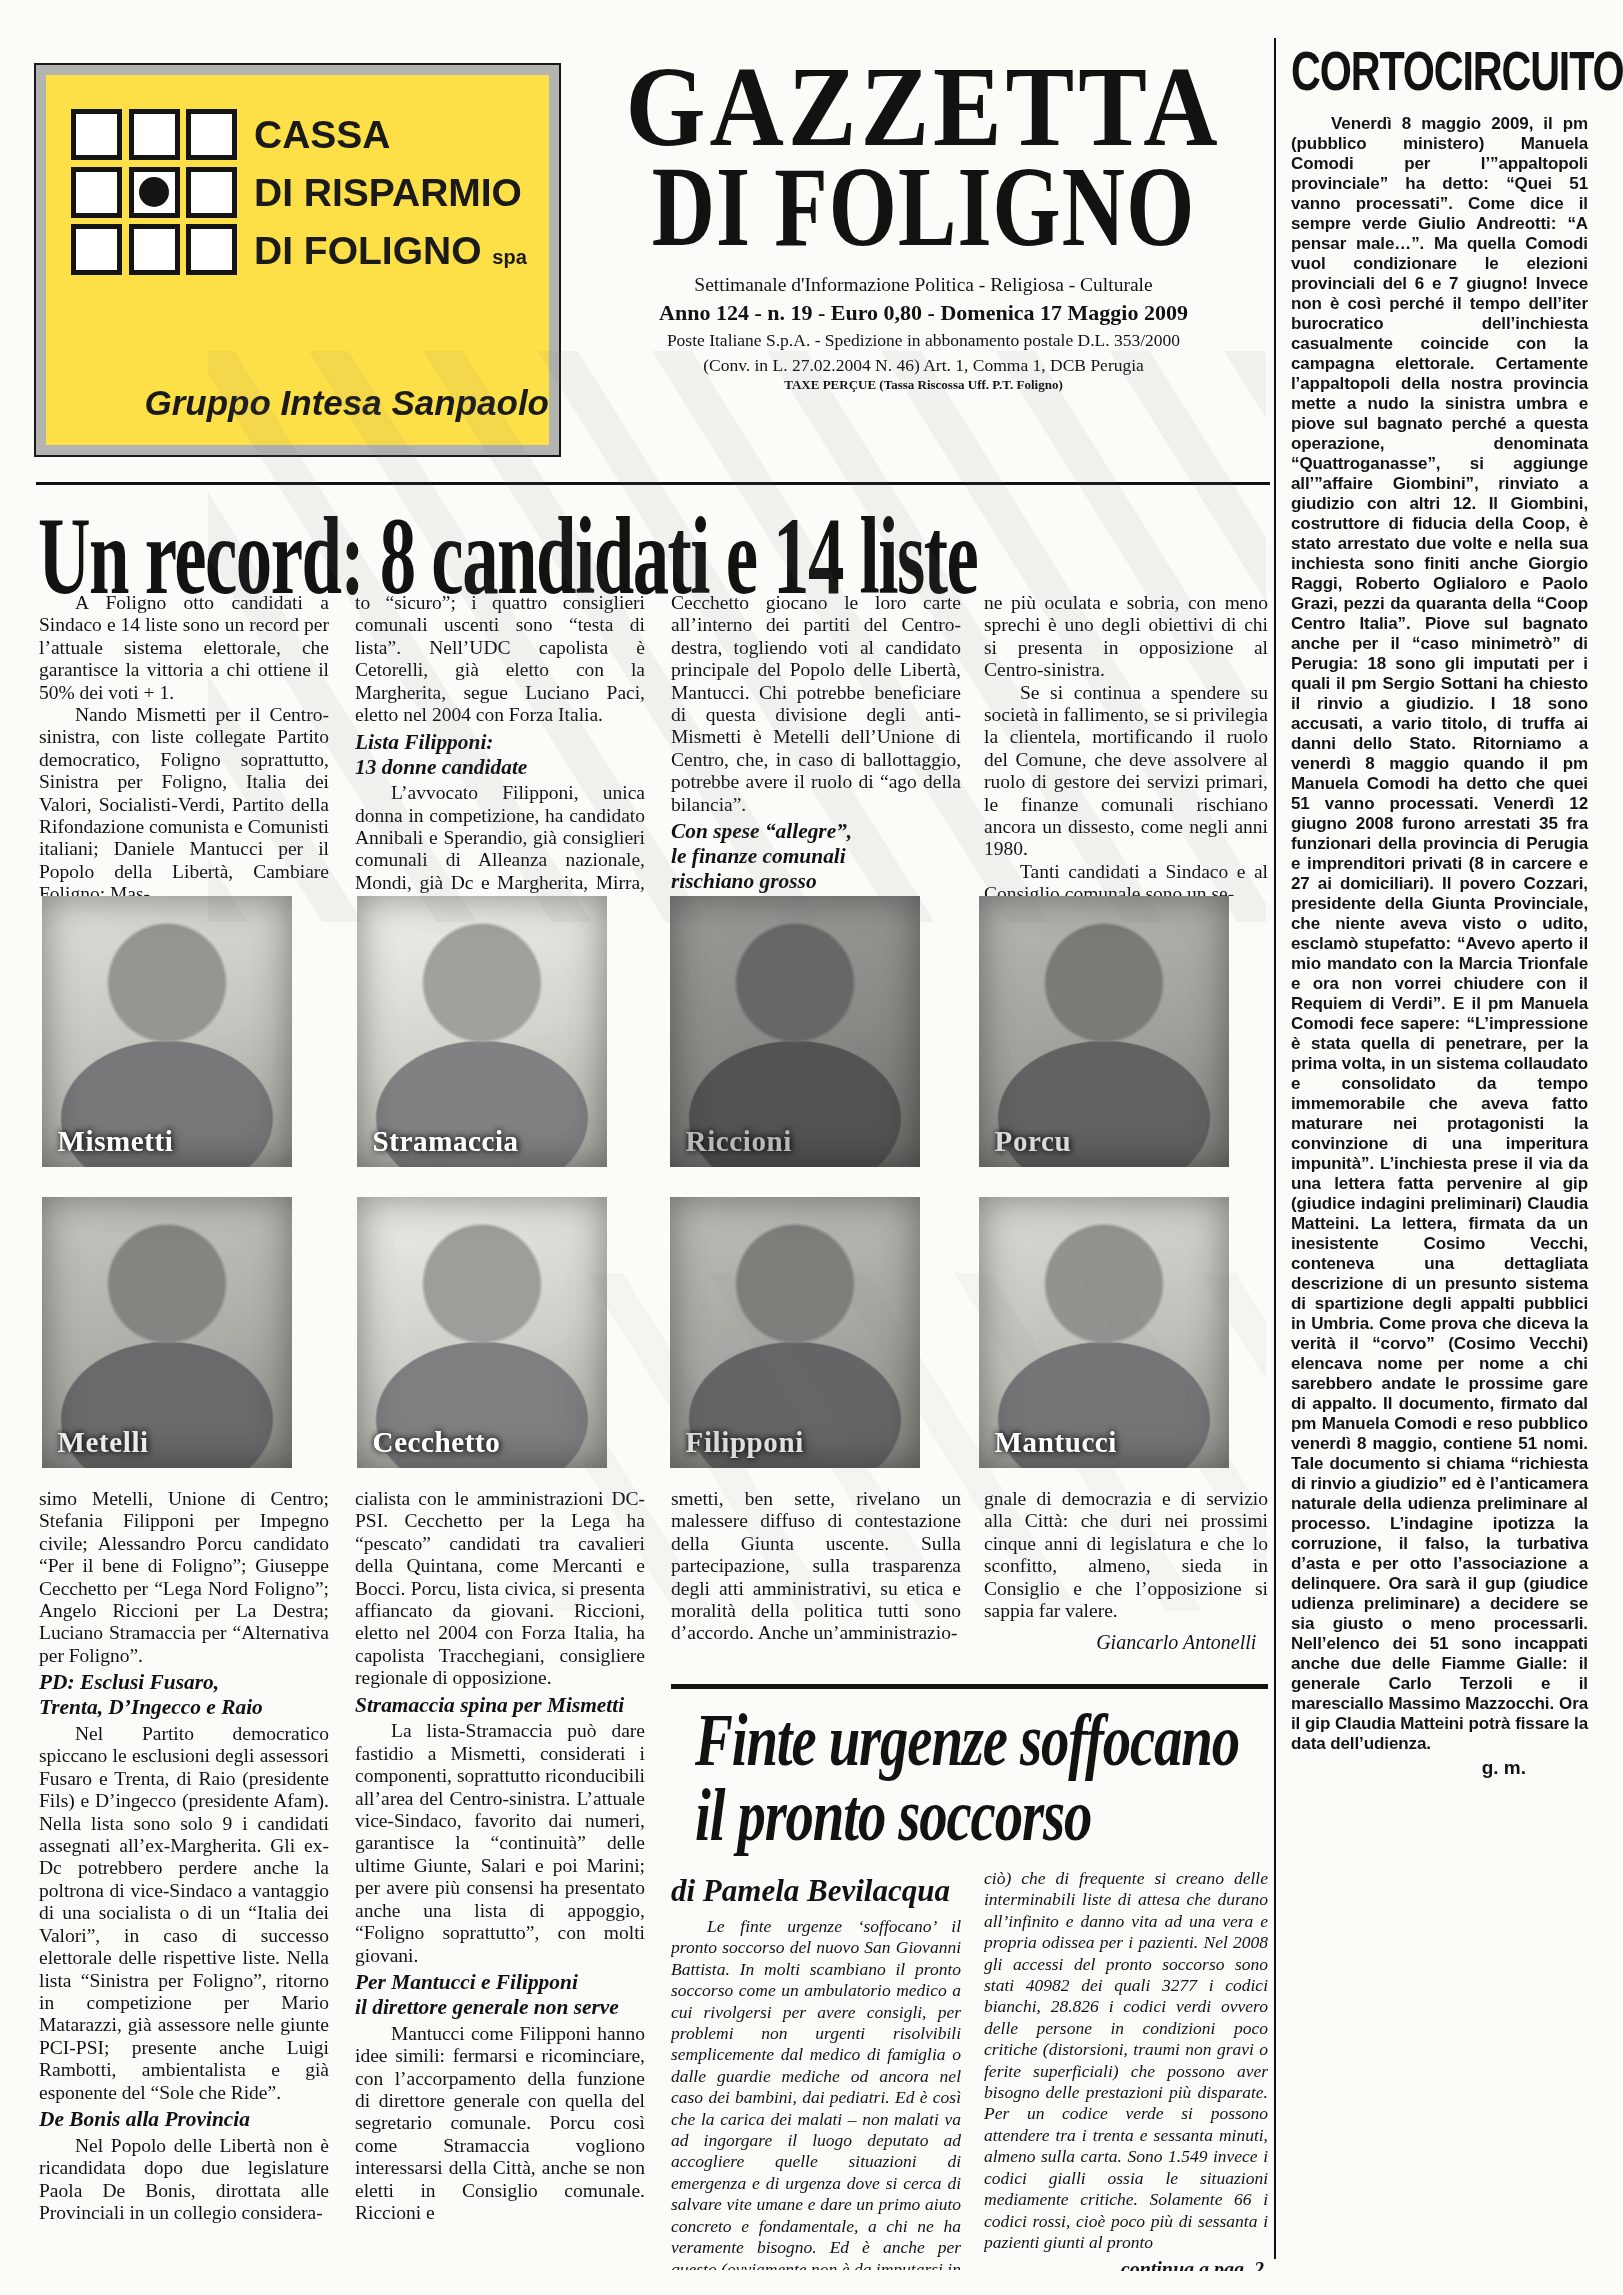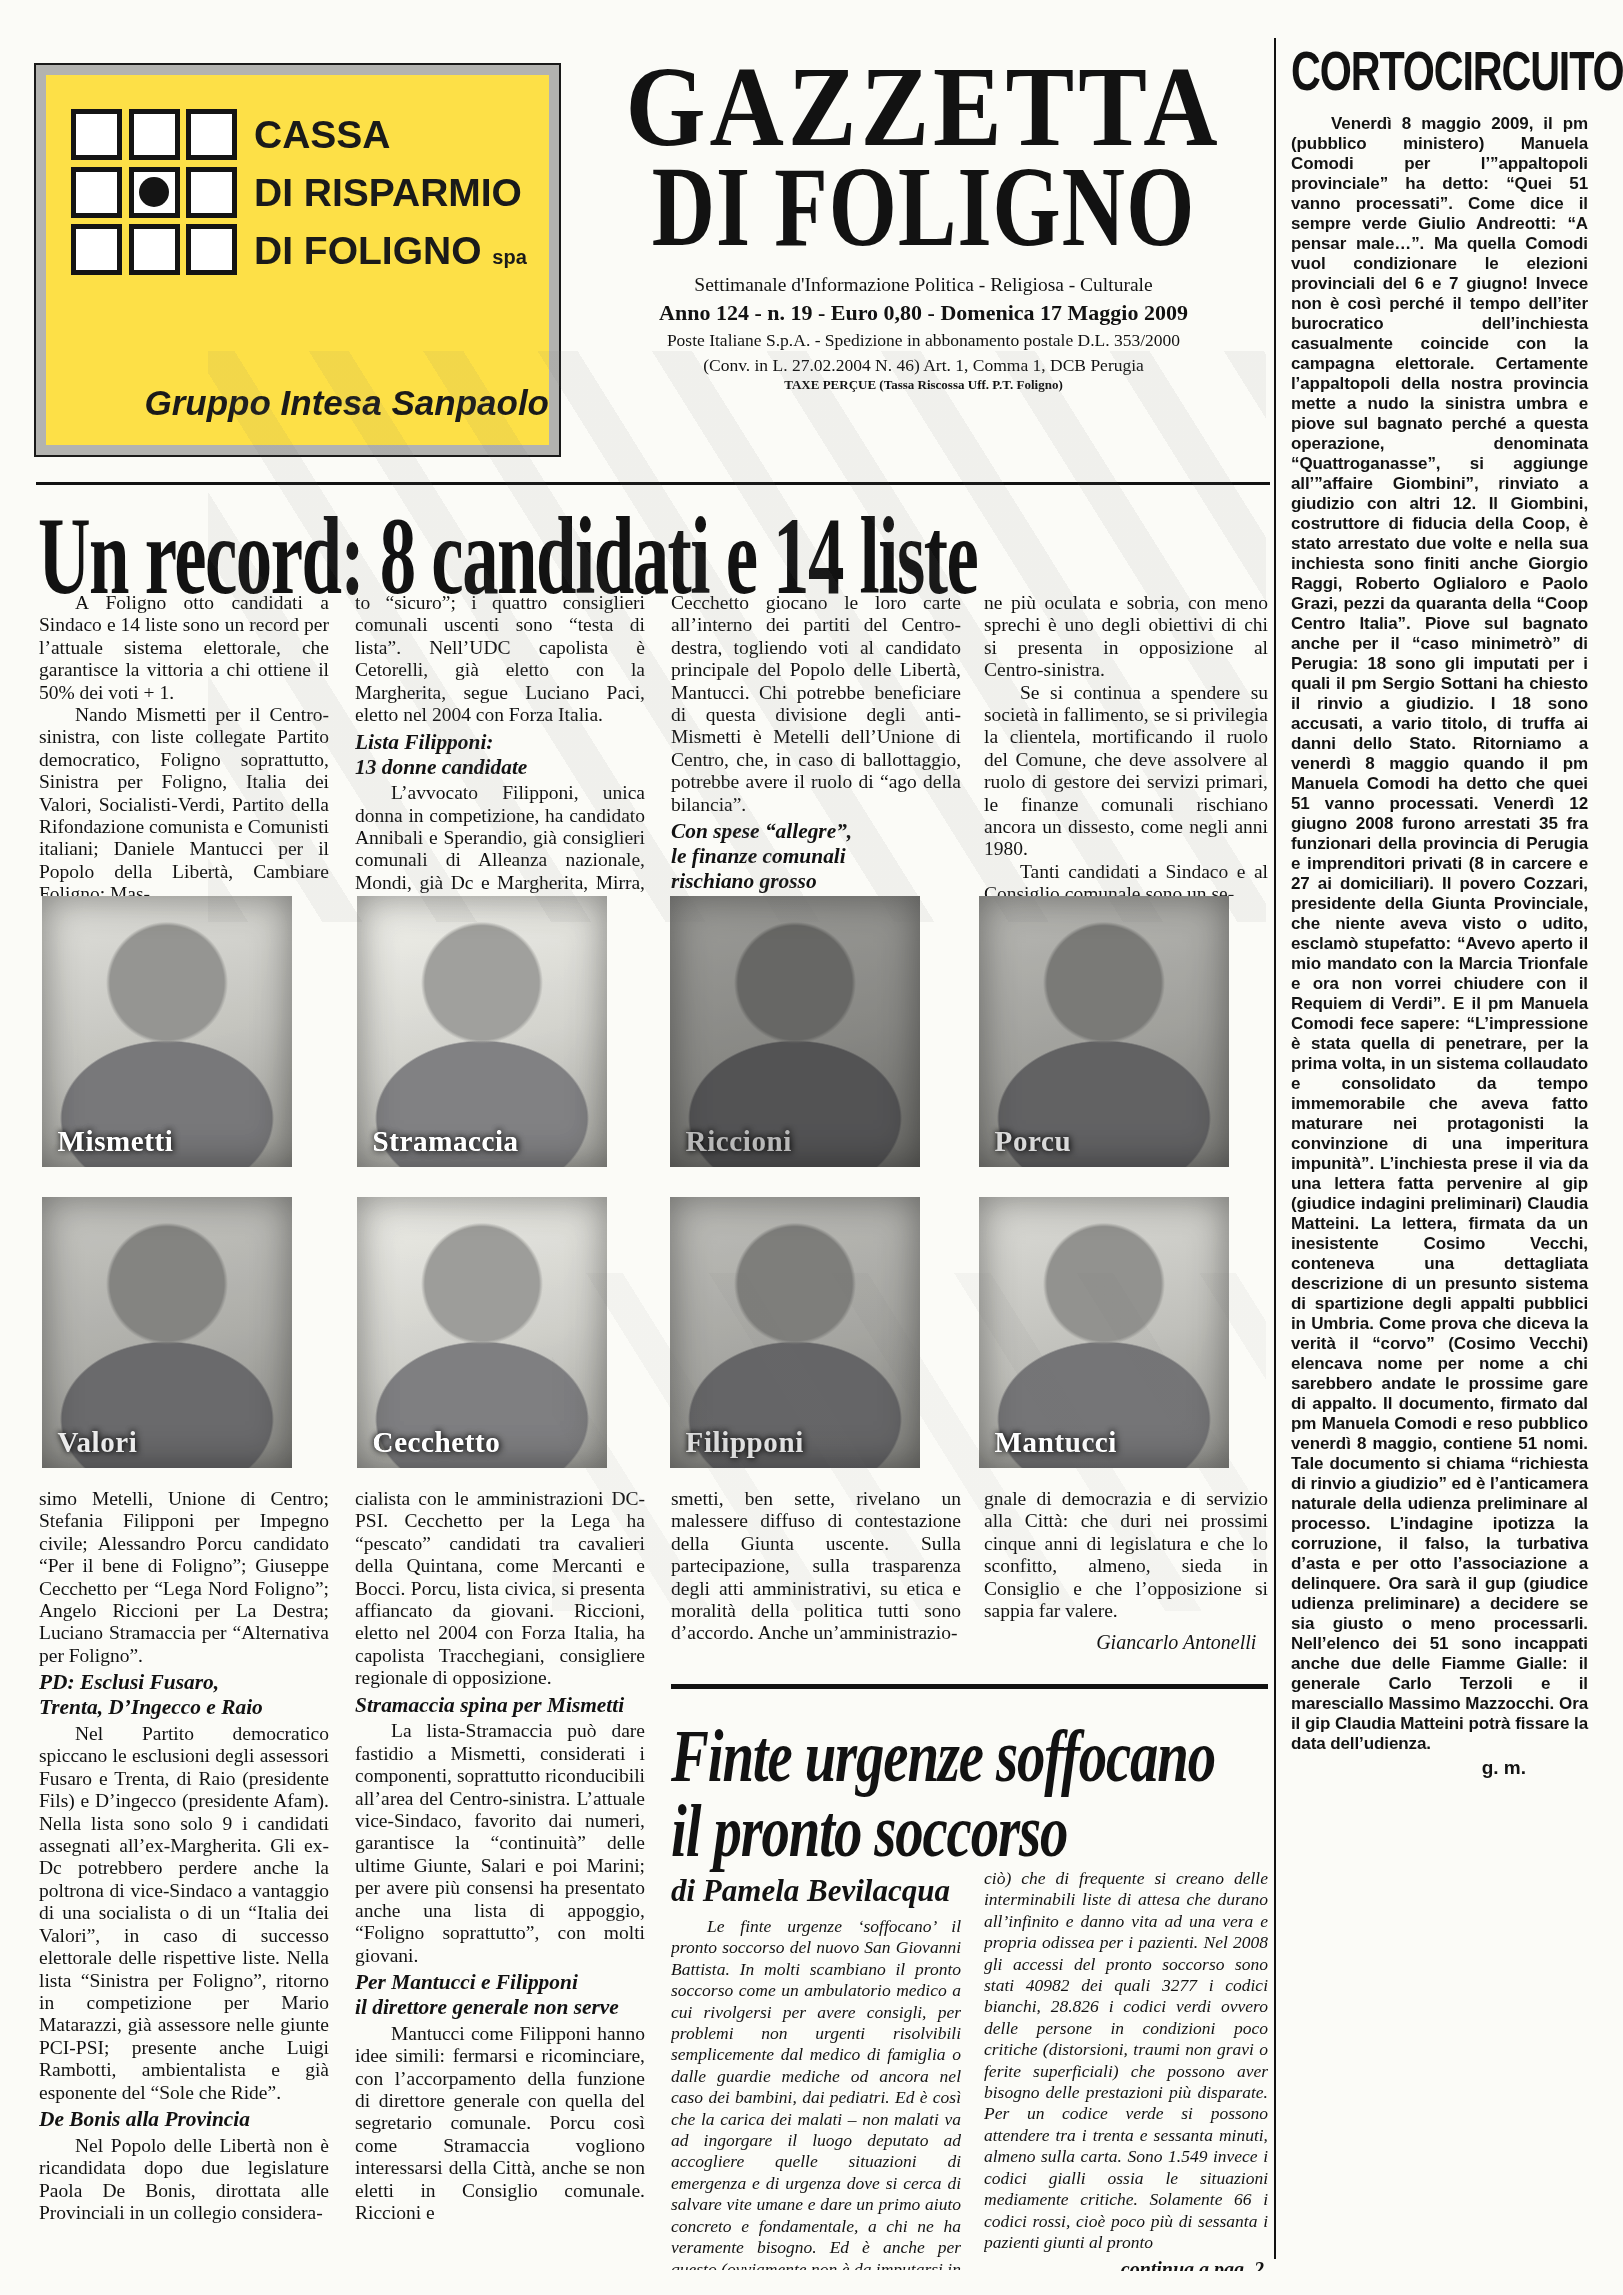--- a/index.html
+++ b/index.html
@@ -62,21 +62,21 @@
   .photo{position:absolute;width:244px;height:271px;overflow:hidden;background:
      radial-gradient(circle 60px at 50% 32%, #8f8f8c 0 57px, rgba(0,0,0,0) 61px),
      radial-gradient(ellipse 107px 78px at 50% 82%, #737375 0 98%, rgba(0,0,0,0) 100%),
      linear-gradient(165deg,#d8d8d3 0%,#bcbcb7 55%,#979792 100%);
      box-shadow:inset 0 0 39px rgba(0,0,0,.45);padding-left:6px;}
   .caption{position:absolute;left:15.6px;bottom:9px;color:#ffffff;font-weight:bold;font-size:29px;
            letter-spacing:0.6px;text-shadow:1.3px 1.3px 7.8px rgba(0,0,0,.9),-0.6px -0.6px 5.2px rgba(0,0,0,.55);}
 
   
   .rule-second{position:absolute;left:671px;top:1684px;width:597px;height:5.2px;background:#121212;}
-  .second-headline{position:absolute;left:671px;top:1698px;width:601px;margin-top:16px;}
+  .second-headline{position:absolute;left:695px;top:1698px;width:601px;}
   .second-headline div{white-space:nowrap;font-weight:bold;font-style:italic;font-size:66px;line-height:75px;
         letter-spacing:-1.3px;transform:scale(0.86,1.12);transform-origin:left top;}
   .byline{position:absolute;left:671px;top:1873px;font-weight:bold;font-style:italic;font-size:31px;}
   .col2nd{font-style:italic;font-size:17.5px;line-height:21.4px;}
   .sc1{left:671px;top:1916px;height:354px;}
   .sc2{left:984px;top:1868px;width:284px;height:403px;}
 
   
   .corto{position:absolute;left:1291px;top:39px;width:297px;font-family:"Liberation Sans",sans-serif;}
   .corto-title{font-weight:bold;font-size:48px;letter-spacing:-1.3px;white-space:nowrap;
@@ -165,21 +165,21 @@
     <span class="caption">Stramaccia</span>
   </div>
   <div class="photo" style="left:670px;top:896px;filter:brightness(0.72);">
     <span class="caption">Riccioni</span>
   </div>
   <div class="photo" style="left:979px;top:896px;filter:brightness(0.85);">
     <span class="caption">Porcu</span>
   </div>
 
   <div class="photo" style="left:42px;top:1197px;filter:brightness(0.92);">
-    <span class="caption">Valori</span>
+    <span class="caption">Metelli</span>
   </div>
   <div class="photo" style="left:357px;top:1197px;filter:brightness(1.1);">
     <span class="caption">Cecchetto</span>
   </div>
   <div class="photo" style="left:670px;top:1197px;filter:brightness(0.88);">
     <span class="caption">Filipponi</span>
   </div>
   <div class="photo" style="left:979px;top:1197px;filter:brightness(1.02);">
     <span class="caption">Mantucci</span>
   </div>

